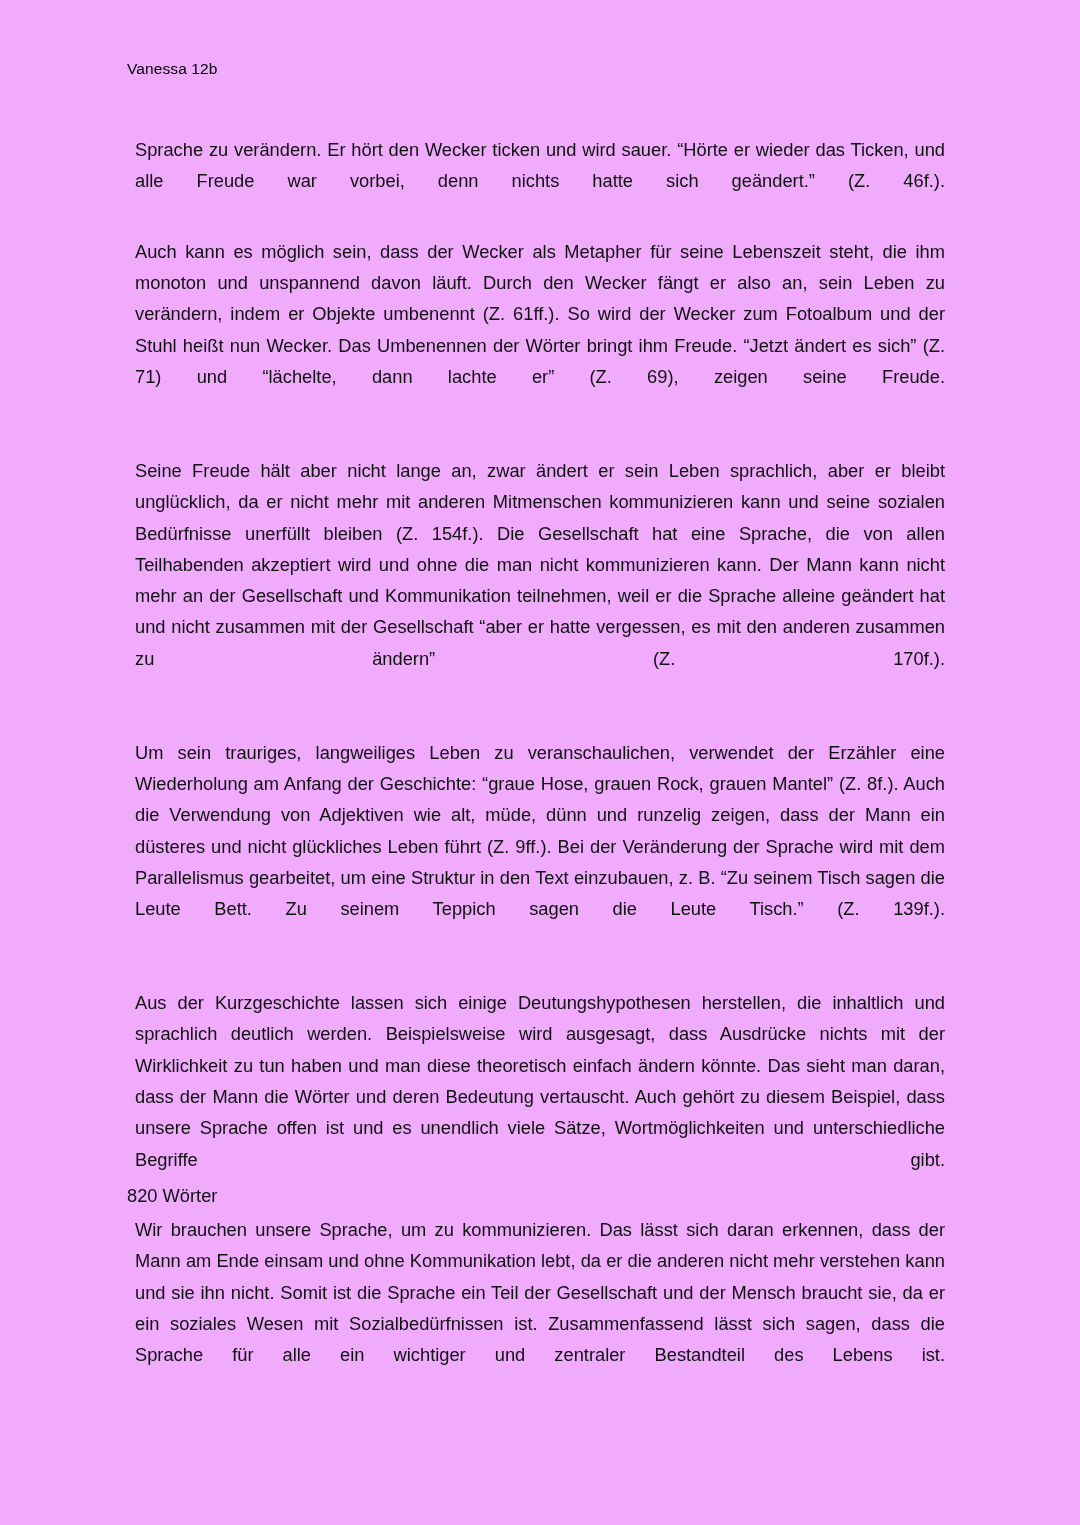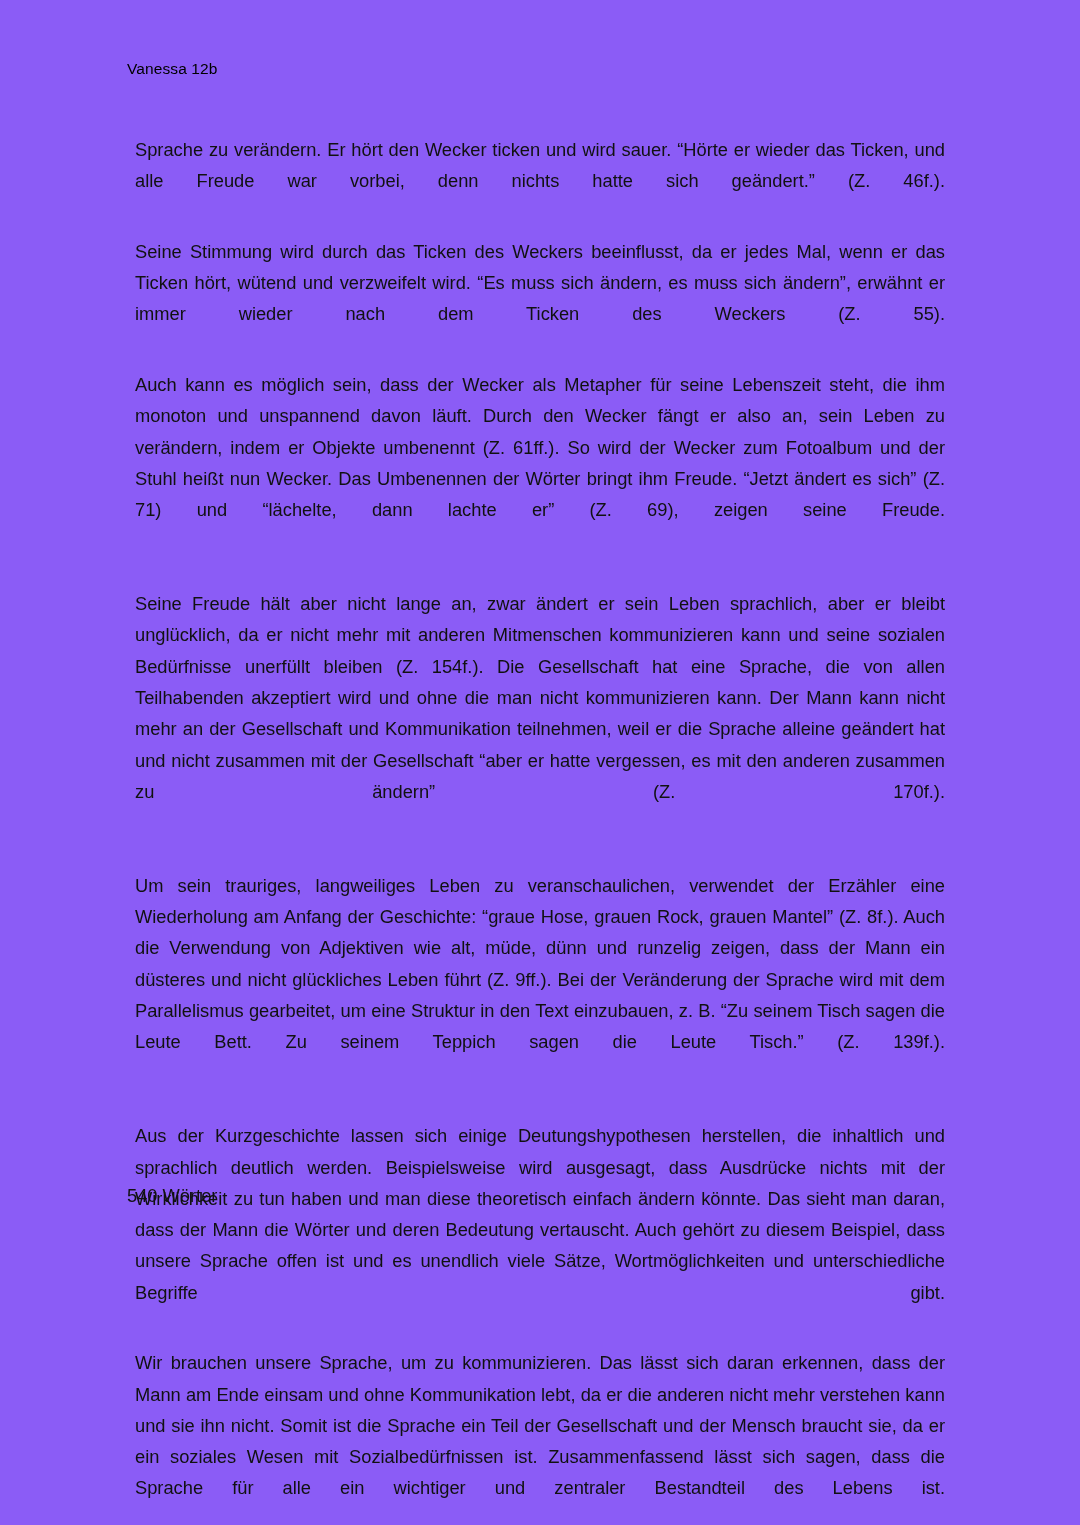--- a/index.html
+++ b/index.html
@@ -9,21 +9,21 @@
     background: #ffffff;
   }
   body {
     font-family: "Liberation Sans", sans-serif;
     color: #000000;
   }
   .page {
     position: relative;
     width: 1080px;
     height: 1525px;
-    background: #8b5cf6;
+    background: #f0abfc;
     box-sizing: border-box;
     overflow: hidden;
   }
   .header {
     position: absolute;
     left: 127px;
     top: 59px;
     font-size: 15.5px;
     line-height: 20px;
     color: #000;
@@ -68,23 +68,22 @@
 </style>
 </head>
 <body>
 
 <div class="page">
 
   <div class="header">Vanessa 12b</div>
 
   <div class="body-block">
     <p class="para">Sprache zu verändern. Er hört den Wecker ticken und wird sauer. “Hörte er wieder das Ticken, und alle Freude war vorbei, denn nichts hatte sich geändert.” (Z. 46f.).</p>
-    <p class="para">Seine Stimmung wird durch das Ticken des Weckers beeinflusst, da er jedes Mal, wenn er das Ticken hört, wütend und verzweifelt wird. “Es muss sich ändern, es muss sich ändern”, erwähnt er immer wieder nach dem Ticken des Weckers (Z. 55).</p>
     <p class="para">Auch kann es möglich sein, dass der Wecker als Metapher für seine Lebenszeit steht, die ihm monoton und unspannend davon läuft. Durch den Wecker fängt er also an, sein Leben zu verändern, indem er Objekte umbenennt (Z. 61ff.). So wird der Wecker zum Fotoalbum und der Stuhl heißt nun Wecker. Das Umbenennen der Wörter bringt ihm Freude. “Jetzt ändert es sich” (Z. 71) und “lächelte, dann lachte er” (Z. 69), zeigen seine Freude.</p>
     <p class="para gap">Seine Freude hält aber nicht lange an, zwar ändert er sein Leben sprachlich, aber er bleibt unglücklich, da er nicht mehr mit anderen Mitmenschen kommunizieren kann und seine sozialen Bedürfnisse unerfüllt bleiben (Z. 154f.). Die Gesellschaft hat eine Sprache, die von allen Teilhabenden akzeptiert wird und ohne die man nicht kommunizieren kann. Der Mann kann nicht mehr an der Gesellschaft und Kommunikation teilnehmen, weil er die Sprache alleine geändert hat und nicht zusammen mit der Gesellschaft “aber er hatte vergessen, es mit den anderen zusammen zu ändern” (Z. 170f.).</p>
     <p class="para gap">Um sein trauriges, langweiliges Leben zu veranschaulichen, verwendet der Erzähler eine Wiederholung am Anfang der Geschichte: “graue Hose, grauen Rock, grauen Mantel” (Z. 8f.). Auch die Verwendung von Adjektiven wie alt, müde, dünn und runzelig zeigen, dass der Mann ein düsteres und nicht glückliches Leben führt (Z. 9ff.). Bei der Veränderung der Sprache wird mit dem Parallelismus gearbeitet, um eine Struktur in den Text einzubauen, z. B. “Zu seinem Tisch sagen die Leute Bett. Zu seinem Teppich sagen die Leute Tisch.” (Z. 139f.).</p>
     <p class="para gap">Aus der Kurzgeschichte lassen sich einige Deutungshypothesen herstellen, die inhaltlich und sprachlich deutlich werden. Beispielsweise wird ausgesagt, dass Ausdrücke nichts mit der Wirklichkeit zu tun haben und man diese theoretisch einfach ändern könnte. Das sieht man daran, dass der Mann die Wörter und deren Bedeutung vertauscht. Auch gehört zu diesem Beispiel, dass unsere Sprache offen ist und es unendlich viele Sätze, Wortmöglichkeiten und unterschiedliche Begriffe gibt.</p>
     <p class="para">Wir brauchen unsere Sprache, um zu kommunizieren. Das lässt sich daran erkennen, dass der Mann am Ende einsam und ohne Kommunikation lebt, da er die anderen nicht mehr verstehen kann und sie ihn nicht. Somit ist die Sprache ein Teil der Gesellschaft und der Mensch braucht sie, da er ein soziales Wesen mit Sozialbedürfnissen ist. Zusammenfassend lässt sich sagen, dass die Sprache für alle ein wichtiger und zentraler Bestandteil des Lebens ist.</p>
   </div>
 
-  <div class="wordcount">540 Wörter</div>
+  <div class="wordcount">820 Wörter</div>
 
 </div>
 
 </body></html>

